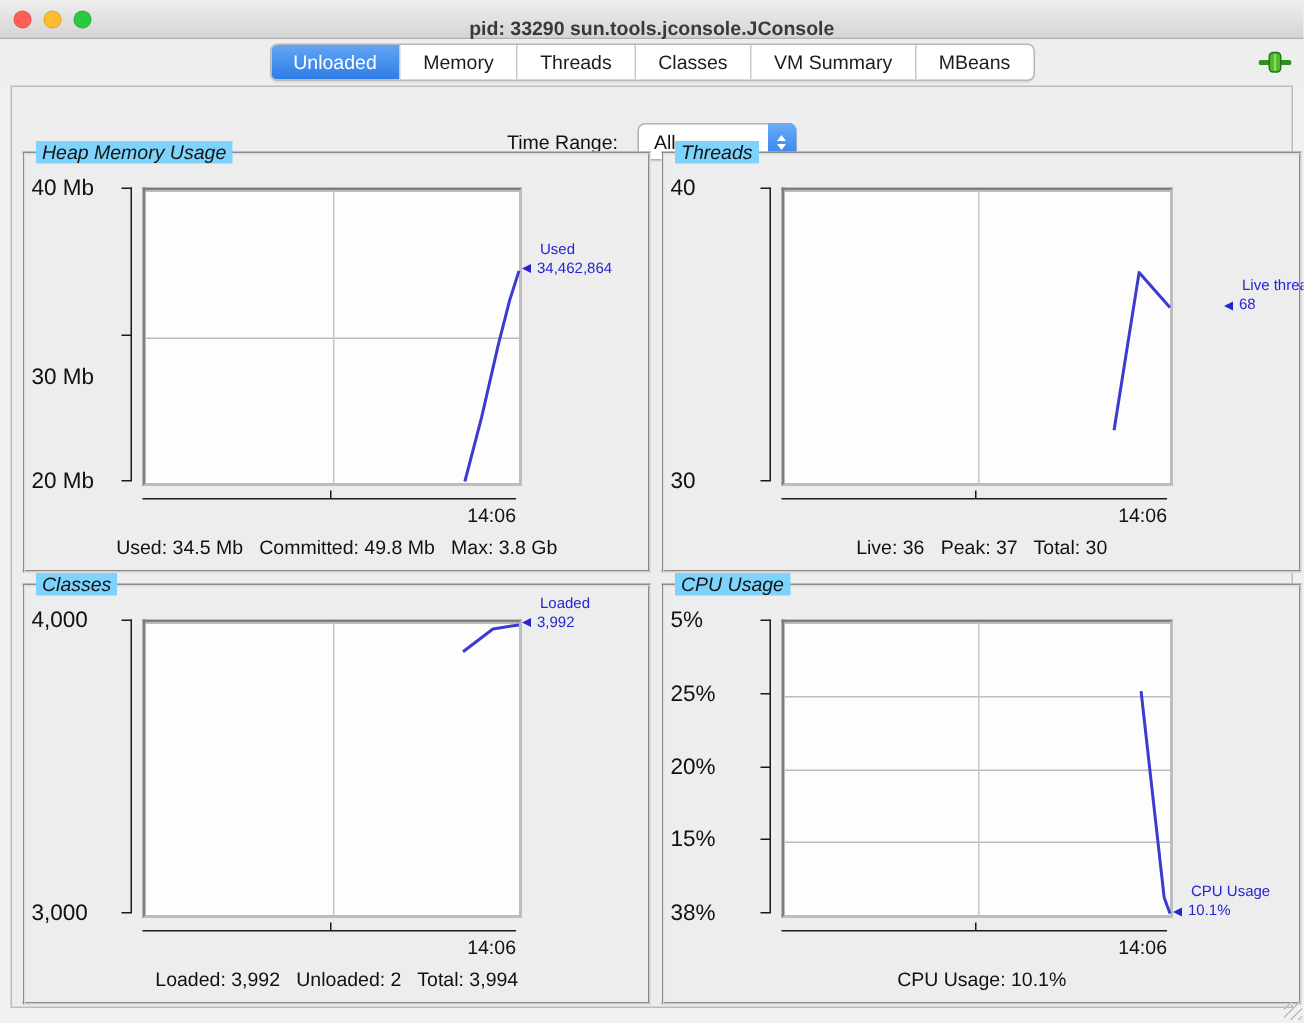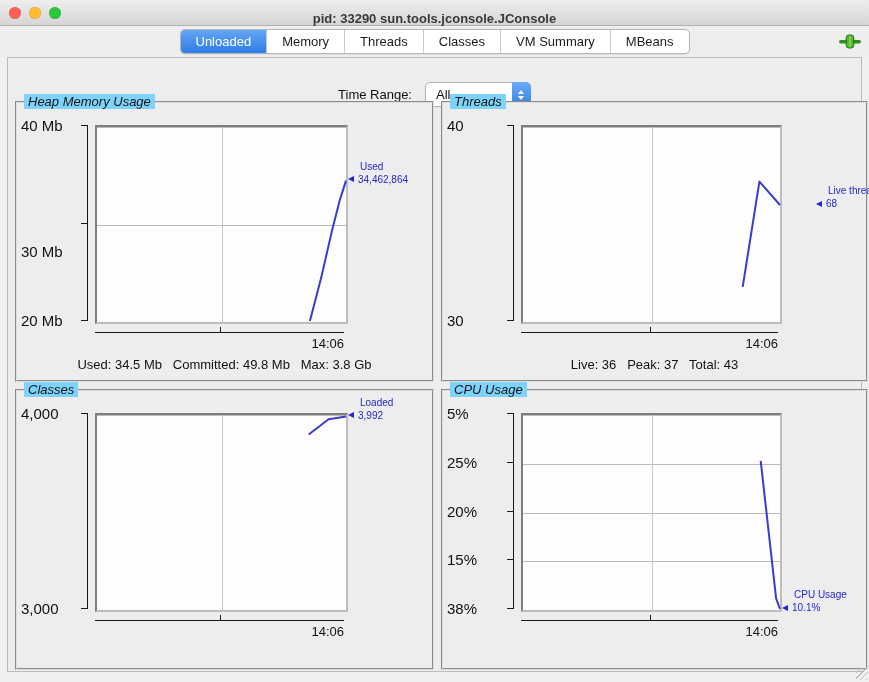--- a/index.html
+++ b/index.html
@@ -161,21 +161,21 @@
           <div class="xtick" style="left: 202.5px; top: 208px; height: 5px;"></div>
           <div class="xlab" style="left: 74px; top: 217px; width: 257px;">14:06</div>
           <div class="legend" style="left: 335px; top: 65px; margin-left: 34px;">
             <div class="lname">Live threads</div>
             <div class="valrow">
               <div class="tri"></div>
               <div class="lval">68</div>
             </div>
           </div>
         </div>
-      <div class="panel-footer">Live: 36   Peak: 37   Total: 43</div>
+      <div class="panel-footer">Live: 36   Peak: 37   Total: 30</div>
     </section>
 
     <section class="panel p2">
       <span class="panel-title">Classes</span>
       <div class="chart-area">
           <div class="plot" style="left: 74px; top: 6px; width: 249px; height: 195px;">
             <div class="hgrid" style="top: 0px;"></div>
             <div class="hgrid" style="top: 195px;"></div>
             <div class="vgrid"></div>
             <svg width="249" height="195" viewBox="0 0 249 195" style="position: absolute; left: 0px; top: 0px; overflow: visible;">
@@ -191,20 +191,21 @@
           <div class="xtick" style="left: 198.5px; top: 208px; height: 5px;"></div>
           <div class="xlab" style="left: 74px; top: 217px; width: 249px;">14:06</div>
           <div class="legend" style="left: 327px; top: -11.4px;">
             <div class="lname">Loaded</div>
             <div class="valrow">
               <div class="tri"></div>
               <div class="lval">3,992</div>
             </div>
           </div>
         </div>
+      <div class="panel-footer">Loaded: 3,992   Unloaded: 2   Total: 3,994</div>
     </section>
 
     <section class="panel p3">
       <span class="panel-title">CPU Usage</span>
       <div class="chart-area">
           <div class="plot" style="left: 74px; top: 6px; width: 257px; height: 195px;">
             <div class="hgrid" style="top: 0px;"></div>
             <div class="hgrid" style="top: 48.8px;"></div>
             <div class="hgrid" style="top: 97.5px;"></div>
             <div class="hgrid" style="top: 146.3px;"></div>
@@ -229,18 +230,19 @@
           <div class="xtick" style="left: 202.5px; top: 208px; height: 5px;"></div>
           <div class="xlab" style="left: 74px; top: 217px; width: 257px;">14:06</div>
           <div class="legend" style="left: 335px; top: 181px;">
             <div class="lname">CPU Usage</div>
             <div class="valrow">
               <div class="tri"></div>
               <div class="lval">10.1%</div>
             </div>
           </div>
         </div>
+      <div class="panel-footer">CPU Usage: 10.1%</div>
     </section>
 
   </div>
 
   <div class="grip"></div>
 </div>
 
 </body></html>

